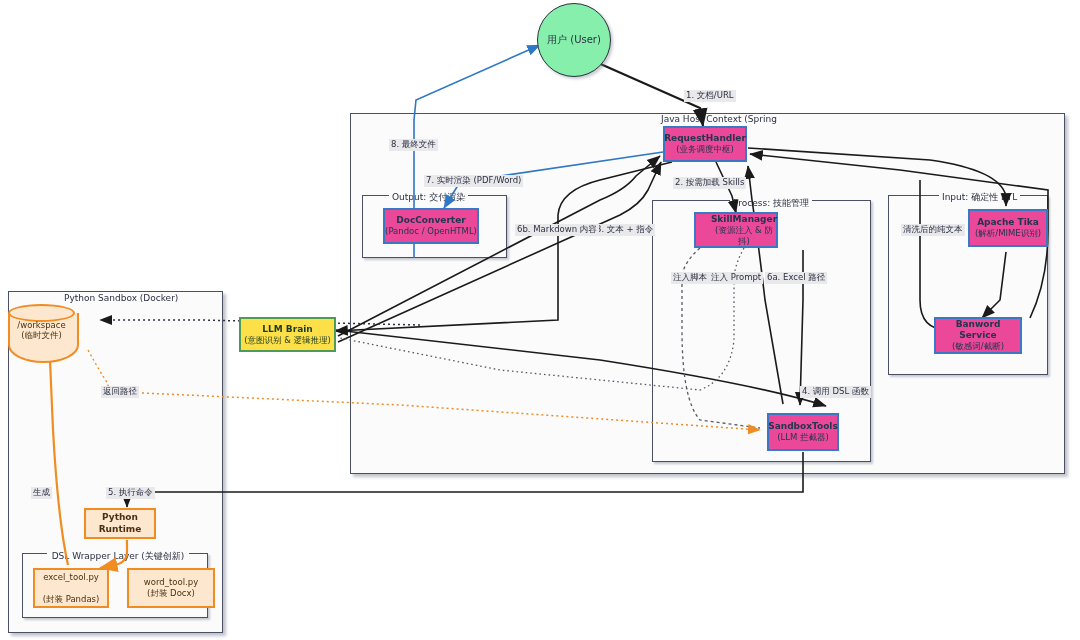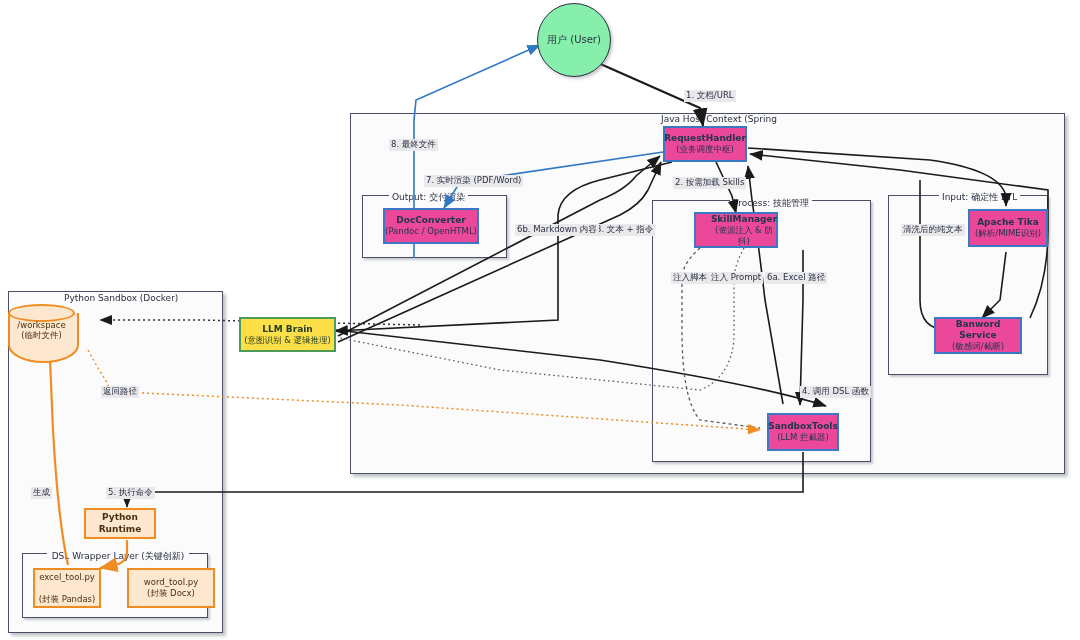--- a/index.html
+++ b/index.html
@@ -158,21 +158,21 @@
     <div class="cyltxt">
       <div class="t2">/workspace</div>
       <div class="t2">(临时文件)</div>
     </div>
   </div>
 
   <div class="node orange" style="left:84px;top:508px;width:72px;height:31px;">
     <div class="t1">Python Runtime</div>
   </div>
 
-  <div class="node orange" style="left:33px;top:568px;width:68px;height:40px;gap:11px;">
+  <div class="node orange" style="left:33px;top:568px;width:76px;height:40px;gap:11px;">
     <div class="t2">excel_tool.py</div>
     <div class="t2">(封装 Pandas)</div>
   </div>
 
   <div class="node orange" style="left:127px;top:568px;width:88px;height:40px;">
     <div class="t2">word_tool.py</div>
     <div class="t2">(封装 Docx)</div>
   </div>
 
   <div class="elabel" style="left:684px;top:90px;">1. 文档/URL</div>

